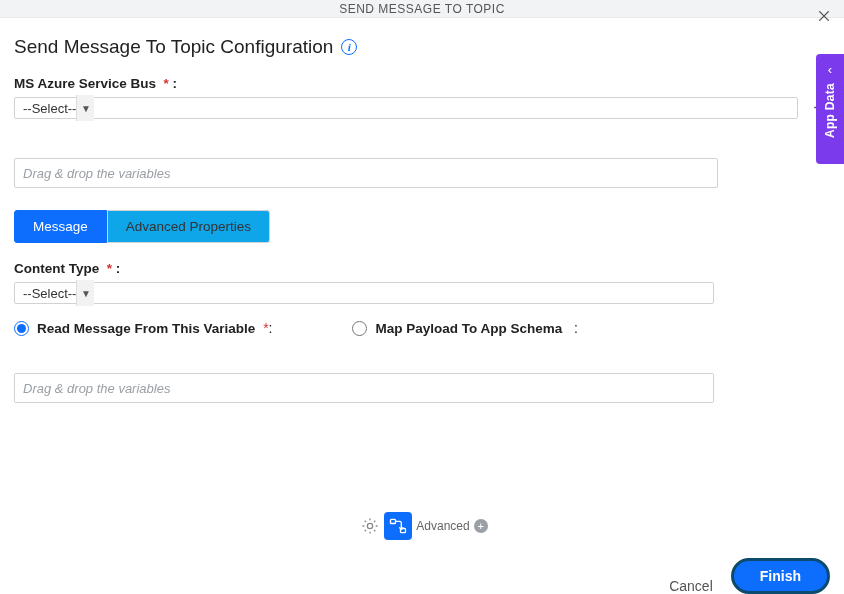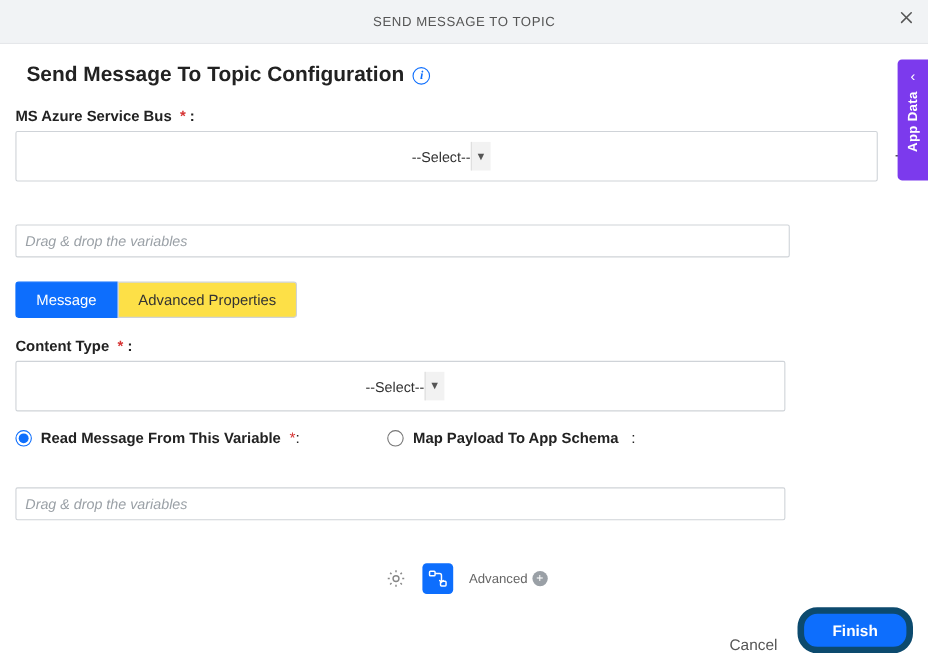--- a/index.html
+++ b/index.html
@@ -8,21 +8,21 @@
     font-size: 14px;
     color: #222;
     background: #fff;
     width: 844px;
     height: 594px;
     position: relative;
     overflow: hidden;
   }
   .titlebar {
     background: #f1f3f5;
-    height: 40px;
+    height: 18px;
     display: flex;
     align-items: center;
     justify-content: center;
     position: relative;
     border-bottom: 1px solid #e5e7ea;
   }
   .titlebar-title {
     font-size: 12px;
     letter-spacing: 0.5px;
     color: #555;
@@ -45,23 +45,22 @@
     padding: 18px 14px 0 14px;
   }
   .page-heading {
     display: flex;
     align-items: center;
     gap: 8px;
     margin-bottom: 18px;
   }
   .page-heading h1 {
     font-size: 19px;
-    font-weight: 700;
+    font-weight: 400;
     color: #222;
-    margin-left: 10px;
   }
   .info-icon {
     width: 16px;
     height: 16px;
     border: 1.5px solid #0d6efd;
     border-radius: 50%;
     display: inline-flex;
     align-items: center;
     justify-content: center;
     color: #0d6efd;
@@ -82,27 +81,27 @@
   .field-row {
     margin-bottom: 16px;
   }
   .select-row {
     display: flex;
     align-items: center;
     gap: 10px;
   }
   .select-control {
     flex: 1;
-    height: 46px;
+    height: 22px;
     border: 1px solid #cfd3d8;
     border-radius: 2px;
     background: #fff;
     display: flex;
     align-items: center;
-    justify-content: center;
+    justify-content: flex-start;
     padding: 0 6px 0 8px;
     cursor: pointer;
     font-size: 13px;
     color: #333;
   }
   .select-caret {
     width: 18px;
     height: 26px;
     background: #f2f2f2;
     border-left: 1px solid #ddd;
@@ -137,21 +136,21 @@
   .text-input::placeholder { color: #9aa0a6; font-style: italic; }
   .tabs {
     display: flex;
     margin: 22px 0 18px 0;
   }
   .tab {
     padding: 8px 18px;
     font-size: 13.5px;
     cursor: pointer;
     border: 1px solid #cfd3d8;
-    background: #fde047;
+    background: #0ea5e9;
     color: #333;
   }
   .tab:first-child { border-radius: 3px 0 0 3px; }
   .tab:last-child { border-radius: 0 3px 3px 0; }
   .tab.active {
     background: #0d6efd;
     color: #fff;
     border-color: #0d6efd;
     font-weight: 400;
   }
@@ -206,21 +205,20 @@
   }
   .bottom-toolbar {
     position: absolute;
     left: 0;
     right: 0;
     bottom: 48px;
     height: 40px;
     display: flex;
     align-items: center;
     justify-content: center;
-    gap: 10px;
   }
   .tool-icon {
     width: 28px;
     height: 28px;
     display: flex;
     align-items: center;
     justify-content: center;
     cursor: pointer;
     border-radius: 4px;
   }
@@ -272,21 +270,21 @@
     background: #fff;
     border: 1px solid #cfd3d8;
     color: #333;
     font-size: 14px;
     padding: 7px 26px;
     border-radius: 18px;
     cursor: pointer;
   }
   .btn-primary {
     background: #0d6efd;
-    border: 6px solid #0c4a6e;
+    border: 3px solid #0c4a6e;
     color: #fff;
     font-size: 14px;
     font-weight: 600;
     padding: 7px 26px;
     border-radius: 18px;
     cursor: pointer;
   }
 </style>
 </head>
 <body>

